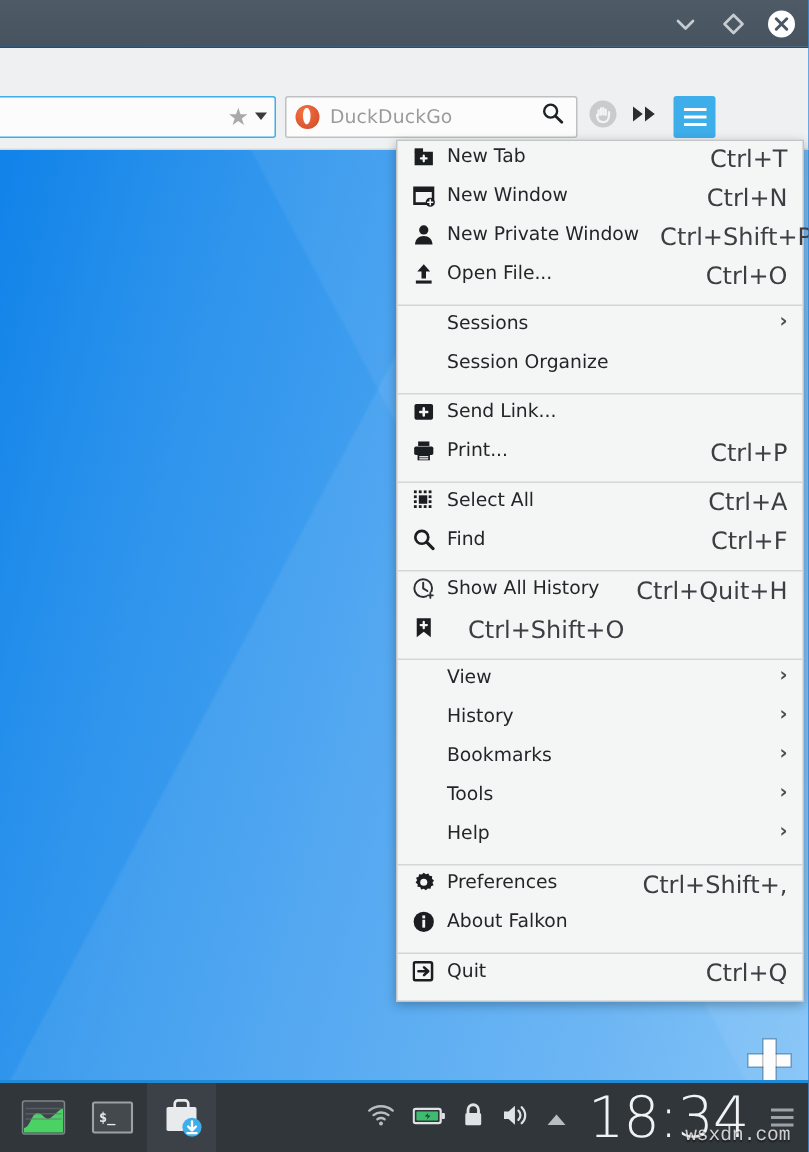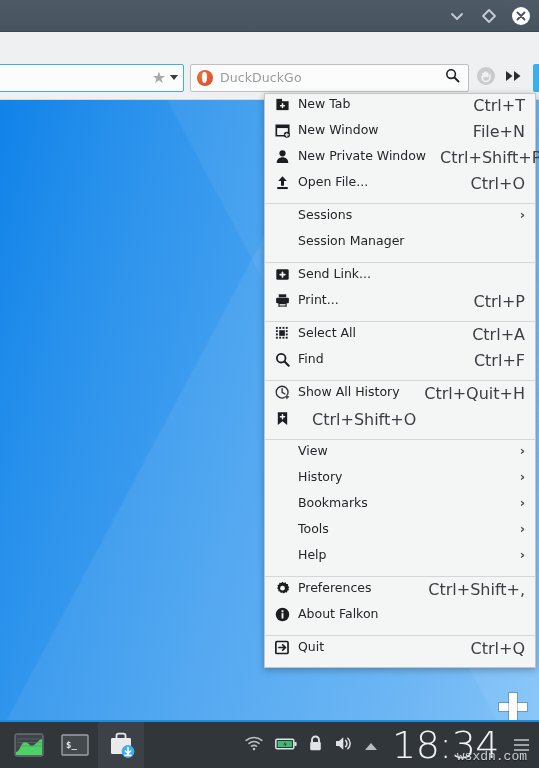--- a/index.html
+++ b/index.html
@@ -62,21 +62,21 @@
     border: 1px solid #3daee9;
     border-radius: 2px;
     display: flex; align-items: center; justify-content: flex-end;
     padding-right: 5px; gap: 4px;
   }
   .star { color: #a8a9ab; font-size: 16px; line-height: 1; }
   .caret-dn { width: 0; height: 0; border-left: 4px solid transparent;
     border-right: 4px solid transparent; border-top: 5px solid #3a3a3a; }
 
   #searchbar {
-    flex: 0 0 auto; width: 279px; margin-left: 6px;
+    flex: 0 0 auto; width: 195px; margin-left: 6px;
     height: 28px; background: #fcfcfc;
     border: 1px solid #bfc0c2; border-radius: 2px;
     display: flex; align-items: center; gap: 7px;
     padding: 0 8px 0 6px;
   }
   #ddg-logo {
     width: 16px; height: 16px; border-radius: 50%;
     background: radial-gradient(circle at 35% 32%, #f4743b 0%, #de5833 60%, #c44b2c 100%);
     position: relative; flex: 0 0 auto;
   }
@@ -238,21 +238,21 @@
     <div class="mi">
       <span class="ic">
         <svg width="15" height="15" viewBox="0 0 16 16">
           <path d="M1.4 2.4 h13.2 v3 h-13.2 Z" fill="#1b1e20"></path>
           <path d="M1.4 2.4 h13.2 v11.2 h-13.2 Z" fill="none" stroke="#1b1e20" stroke-width="1.8"></path>
           <circle cx="12.6" cy="12.6" r="3.2" fill="#1b1e20"></circle>
           <path d="M12.6 10.9 v3.4 M10.9 12.6 h3.4" stroke="#f4f5f5" stroke-width="1.2" stroke-linecap="round"></path>
         </svg>
       </span>
       <span class="lbl">New Window</span>
-      <span class="sc">File+N</span>
+      <span class="sc">Ctrl+N</span>
     </div>
     <div class="mi">
       <span class="ic">
         <svg width="15" height="15" viewBox="0 0 16 16">
           <circle cx="8" cy="4.6" r="3.3" fill="#1b1e20"></circle>
           <path d="M1.8 15 c0 -3.8 2.8 -6.1 6.2 -6.1 c3.4 0 6.2 2.3 6.2 6.1 Z" fill="#1b1e20"></path>
         </svg>
       </span>
       <span class="lbl">New Private Window</span>
       <span class="sc">Ctrl+Shift+P</span>
@@ -266,21 +266,21 @@
       </span>
       <span class="lbl">Open File...</span>
       <span class="sc">Ctrl+O</span>
     </div>
     <div class="sep"></div>
     <div class="mi indent">
       <span class="lbl">Sessions</span>
       <span class="arrow">›</span>
     </div>
     <div class="mi indent">
-      <span class="lbl">Session Manager</span>
+      <span class="lbl">Session Organize</span>
     </div>
     <div class="sep"></div>
     <div class="mi">
       <span class="ic">
         <svg width="15" height="15" viewBox="0 0 16 16">
           <rect x="1.4" y="2.4" width="13.2" height="11.2" rx="1.4" fill="#1b1e20"></rect>
           <path d="M8 5.6 v5 M5.5 8.1 h5" stroke="#f4f5f5" stroke-width="1.8" stroke-linecap="round"></path>
         </svg>
       </span>
       <span class="lbl">Send Link...</span>

